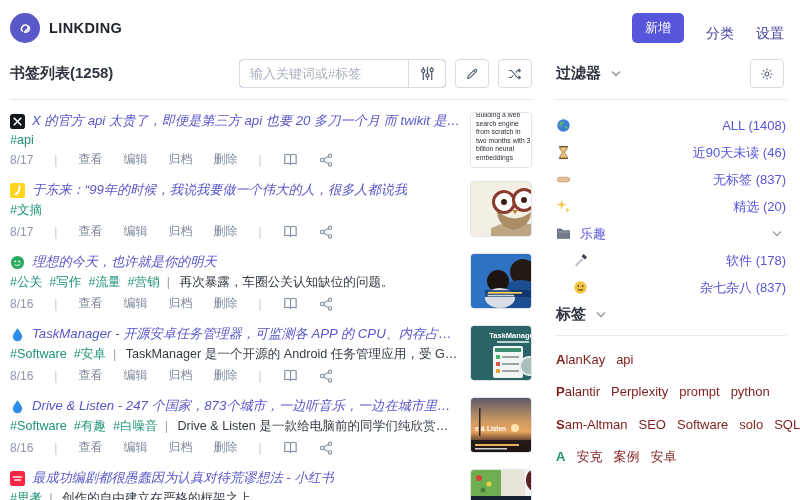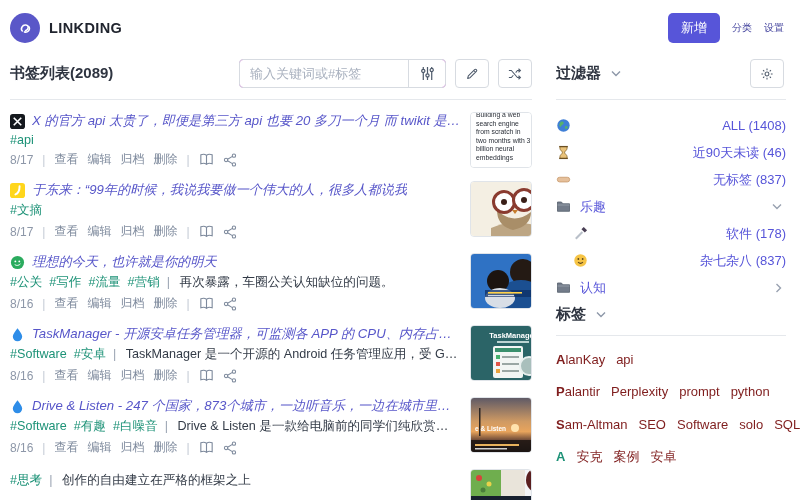--- a/index.html
+++ b/index.html
@@ -6,24 +6,24 @@
   html,body { width: 800px; height: 500px; overflow: hidden; }
   body {
     font-family: "Liberation Sans", "DejaVu Sans", sans-serif;
     color: #303742; background: #ffffff; font-size: 13px;
   }
   
   .header { display:flex; align-items:center; padding:13px 16px 4px 10px; }
   .logo { width:30px; height:30px; border-radius:50%; background:#5a57c8;
           display:flex; align-items:center; justify-content:center; flex:none; }
   .brand { margin-left:9px; font-weight:bold; font-size:14.5px; color:#20242e; letter-spacing:.4px; }
-  .hnav { margin-left:auto; display:flex; align-items:center; gap:12px; }
+  .hnav { margin-left:auto; display:flex; align-items:flex-end; gap:22px; }
   .btn-primary { background:#5755d9; color:#fff; border:none; padding:6px 13px;
                  border-radius:5px; font-size:13px; cursor:pointer; font-family:inherit; }
-  .hlink { color:#44449e; font-size:10px; text-decoration:none; font-weight:500; cursor:pointer; }
+  .hlink { color:#44449e; font-size:14px; text-decoration:none; font-weight:500; cursor:pointer; }
   
   .layout { display:flex; padding:12px 14px 0 10px; }
   .main { width:522px; flex:none; }
   .sidebar { flex:1; min-width:0; padding-left:24px; }
   .panel-head { display:flex; align-items:center; border-bottom:1px solid #e5e8ec; padding-bottom:11px; }
   .panel-title { font-size:15px; font-weight:bold; color:#2e3440; }
   
   .search-area { margin-left:auto; display:flex; align-items:center; }
   .input-group { display:flex; border:1px solid #d7dbe1; border-radius:4px; overflow:hidden; height:29px; background:#a21caf; }
   .search-input { border:none; outline:none; padding:0 10px; width:168px; font-size:13px; font-family:inherit; color:#303742; }
@@ -38,21 +38,21 @@
   .bm-c { flex:1; min-width:0; }
   .bm-t { display:flex; align-items:center; gap:7px; }
   .fav { width:15px; height:15px; flex:none; display:flex; }
   .fav svg { width:15px; height:15px; }
   .bm-title { font-style:italic; color:#5756c9; font-size:13.2px; text-decoration:none;
               white-space:nowrap; overflow:hidden; text-overflow:ellipsis; cursor:pointer; }
   .bm-d { margin-top:3px; font-size:12.6px; white-space:nowrap; overflow:hidden; text-overflow:ellipsis; }
   .tag { color:#1d9277; margin-right:7px; text-decoration:none; cursor:pointer; }
   .sep { color:#9aa3b2; margin-right:6px; }
   .desc { color:#333b47; }
-  .bm-m { margin-top:4px; font-size:12px; color:#8d97a8; display:flex; align-items:center; gap:9px; }
+  .bm-m { margin-top:4px; font-size:12px; color:#8d97a8; display:flex; align-items:center; gap:21px; }
   .act { color:#7d899c; text-decoration:none; cursor:pointer; }
   .pipe { color:#c3cad4; }
   .micon { display:flex; cursor:pointer; }
   .thumb { width:62px; height:56px; border:1px solid #e0e4e9; border-radius:4px;
            overflow:hidden; flex:none; background:#fff; cursor:pointer; }
   .thumb svg { display:block; }
   
   .chev { margin-left:10px; display:flex; cursor:pointer; }
   .gear-btn { margin-left:auto; margin-right:2px; }
   .filters { list-style:none; padding-top:12px; }
@@ -85,21 +85,21 @@
     <button class="btn-primary">新增</button>
     <a class="hlink">分类</a>
     <a class="hlink">设置</a>
   </div>
 </div>
 
 <div class="layout">
 
   <div class="main">
     <div class="panel-head">
-      <h2 class="panel-title">书签列表(2089)</h2>
+      <h2 class="panel-title">书签列表(1258)</h2>
       <div class="search-area">
         <div class="input-group">
           <input class="search-input" type="text" placeholder="输入关键词或#标签" style="">
           <button class="ig-btn">
             <svg width="15" height="15" viewBox="0 0 16 16">
               <g stroke="#4e5a6b" stroke-width="1.3" fill="#fff">
                 <line x1="3.5" y1="1" x2="3.5" y2="15"></line>
                   <circle cx="3.5" cy="5.2" r="1.7"></circle>
                 <line x1="8" y1="1" x2="8" y2="15"></line>
                   <circle cx="8" cy="10" r="1.7"></circle>
@@ -391,20 +391,30 @@
     <rect x="70" y="4" width="12" height="34" fill="#3a332e" opacity=".8"></rect>
     <text x="4" y="33" font-size="6.5" font-weight="bold" fill="#fff" font-family="Liberation Sans,sans-serif">e &amp; Listen</text>
     <rect x="0" y="42" width="84" height="14" fill="#14100e" opacity=".78"></rect>
     <rect x="4" y="46" width="44" height="2" fill="#e8b25c"></rect>
               <rect x="4" y="50" width="32" height="1.5" fill="#cfcfcf"></rect>
             </svg>
           </div>
         </li>
         <li class="bm">
           <div class="bm-c">
+            <div class="bm-t">
+              <span class="fav">
+                <svg viewBox="0 0 16 16">
+                  <rect width="16" height="16" rx="3" fill="#ff2442"></rect>
+                  <rect x="3" y="5.6" width="10" height="1.5" fill="#fff" opacity=".95"></rect>
+                  <rect x="4.4" y="8.9" width="7.2" height="1.5" fill="#fff" opacity=".95"></rect>
+                </svg>
+              </span>
+              <a class="bm-title">最成功编剧都很愚蠢因为认真对待荒谬想法 - 小红书</a>
+            </div>
             <div class="bm-d"><a class="tag">#思考</a><span class="sep">|</span><span class="desc"> 创作的自由建立在严格的框架之上</span></div>
           </div>
           <div class="thumb">
             <svg width="84" height="56" viewBox="0 0 84 56">
               <rect width="84" height="56" fill="#f3f4f6"></rect>
     <rect x="0" y="0" width="30" height="26" fill="#6fae4e"></rect>
     <circle cx="8" cy="8" r="3" fill="#d8433b"></circle>
               <circle cx="18" cy="14" r="2.5" fill="#e8d24a"></circle>
               <circle cx="12" cy="20" r="2.5" fill="#4a7f3a"></circle>
     <rect x="30" y="0" width="24" height="26" fill="#e9e4da"></rect>
@@ -462,20 +472,29 @@
         <li class="f-row">
           <span class="f-ico">
             <svg viewBox="0 0 16 16">
               <rect x="1.4" y="5.6" width="13.2" height="5" rx="2.5" fill="#e6c09b" stroke="#c89b6e" stroke-width="0.9"></rect>
             </svg>
           </span>
           <a class="f-link">无标签 (837)</a>
         </li>
         <li class="f-row">
           <span class="f-ico">
+            <svg viewBox="0 0 16 16" fill="#f3c84e">
+              <path d="M6 0.8 L7.3 4.7 L11.2 6 L7.3 7.3 L6 11.2 L4.7 7.3 L0.8 6 L4.7 4.7 Z"></path>
+              <path d="M12.2 9 L13 11.2 L15.2 12 L13 12.8 L12.2 15 L11.4 12.8 L9.2 12 L11.4 11.2 Z"></path>
+            </svg>
+          </span>
+          <a class="f-link">精选 (20)</a>
+        </li>
+        <li class="f-row">
+          <span class="f-ico">
             <svg viewBox="0 0 16 16">
               <path d="M1.6 3.2 h4.2 l1.5 1.9 h7.1 v8 H1.6 Z" fill="#737c8a" stroke="#59626f" stroke-width="0.9"></path>
               <path d="M1.6 6.4 h12.8" stroke="#9aa2ad" stroke-width="0.9"></path>
             </svg>
           </span>
           <a class="f-link">乐趣</a>
           <span class="f-chev">
             <svg width="10" height="7" viewBox="0 0 10 7">
               <path d="M1 1.5 L5 5.5 L9 1.5" stroke="#98a1b0" stroke-width="1.4" fill="none"></path>
             </svg>
@@ -493,34 +512,20 @@
         <li class="f-row ind">
           <span class="f-ico">
             <svg viewBox="0 0 16 16">
               <circle cx="8" cy="8" r="6.6" fill="#f6c445"></circle>
               <circle cx="5.7" cy="6.4" r="0.95" fill="#5a4620"></circle>
               <circle cx="10.3" cy="6.4" r="0.95" fill="#5a4620"></circle>
               <path d="M5.4 9.8 C7 11.4 9 11.4 10.6 9.8" stroke="#5a4620" stroke-width="1.1" fill="none"></path>
             </svg>
           </span>
           <a class="f-link">杂七杂八 (837)</a>
-        </li>
-        <li class="f-row">
-          <span class="f-ico">
-            <svg viewBox="0 0 16 16">
-              <path d="M1.6 3.2 h4.2 l1.5 1.9 h7.1 v8 H1.6 Z" fill="#737c8a" stroke="#59626f" stroke-width="0.9"></path>
-              <path d="M1.6 6.4 h12.8" stroke="#9aa2ad" stroke-width="0.9"></path>
-            </svg>
-          </span>
-          <a class="f-link">认知</a>
-          <span class="f-chev">
-            <svg width="7" height="10" viewBox="0 0 7 10">
-              <path d="M1.5 1 L5.5 5 L1.5 9" stroke="#98a1b0" stroke-width="1.4" fill="none"></path>
-            </svg>
-          </span>
         </li>
       </ul>
 
     <div class="panel-head tags-head">
       <h2 class="panel-title">标签</h2>
       <span class="chev">
         <svg width="10" height="7" viewBox="0 0 10 7">
             <path d="M1 1.5 L5 5.5 L9 1.5" stroke="#8d97a8" stroke-width="1.4" fill="none"></path>
           </svg>
       </span>

